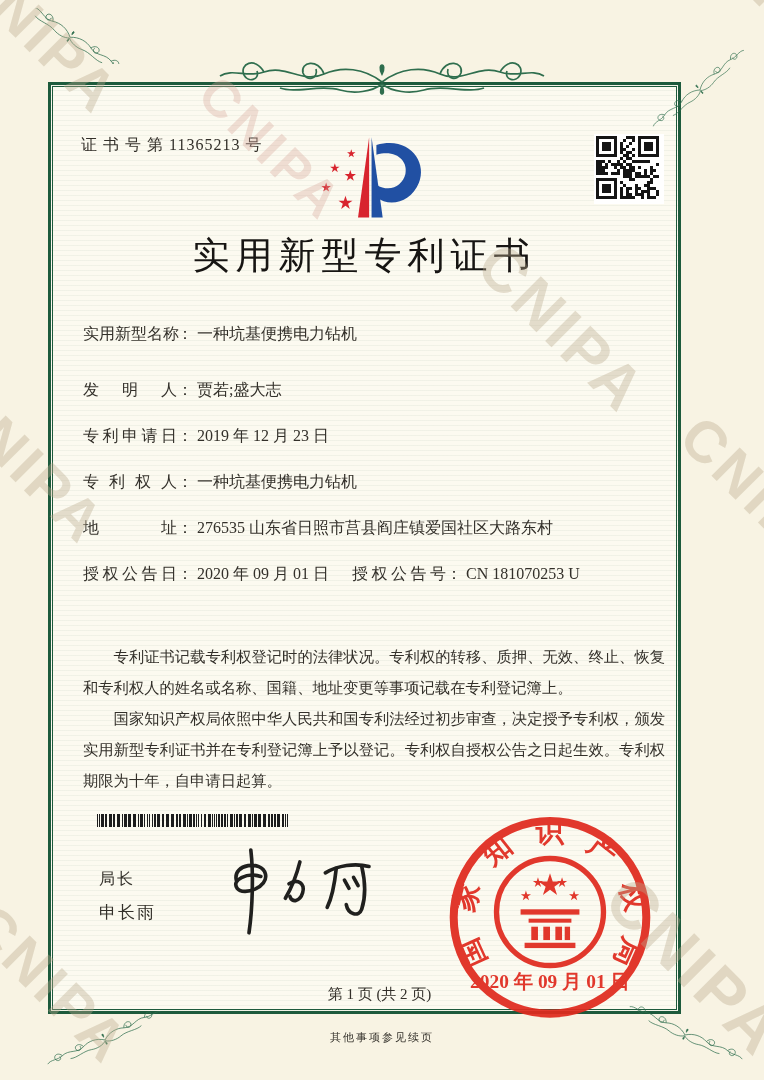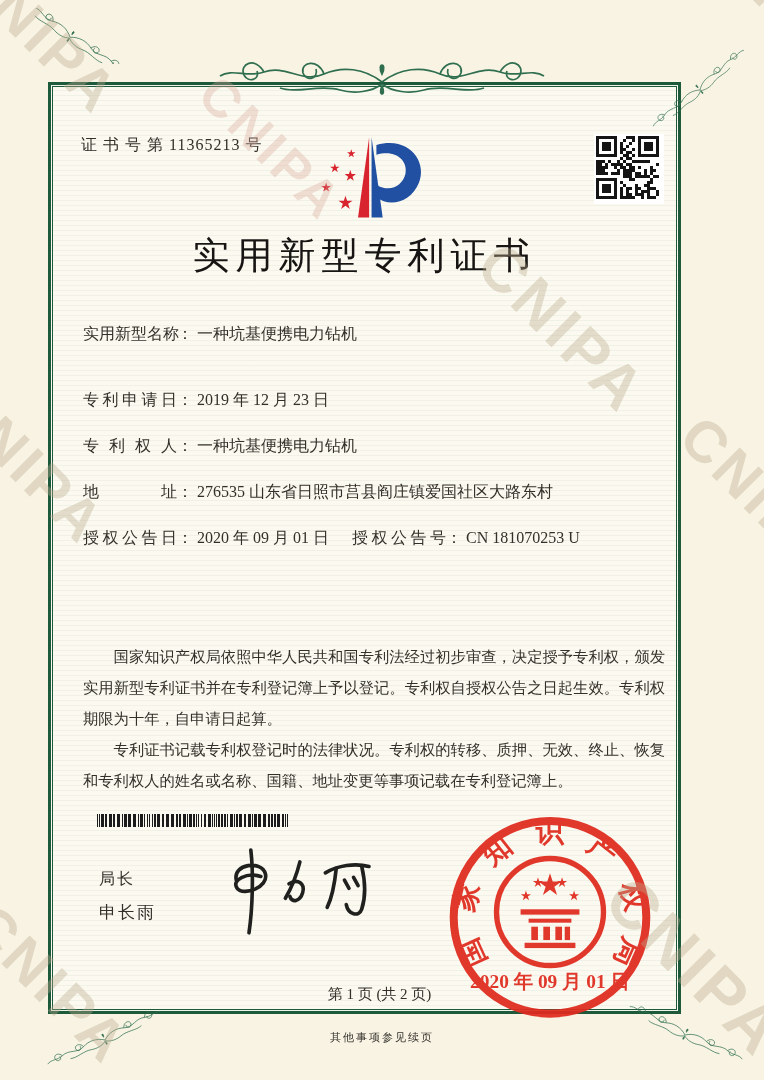--- a/index.html
+++ b/index.html
@@ -34,21 +34,21 @@
   }
   .cert-no{position:absolute;left:30px;top:50px;font-size:16px;letter-spacing:1px;}
   .logo{position:absolute;left:250px;top:40px;}
   .qr{position:absolute;left:543px;top:49px;width:66px;height:66px;background:#fff;padding:2px;}
   .title{
     position:absolute;left:0;top:146px;width:100%;text-align:center;
     font-size:37px;font-weight:normal;letter-spacing:6px;color:#171513;
   }
   .fields{position:absolute;left:32px;top:238px;width:578px;}
   .frow{margin-bottom:24px;line-height:22px;font-size:16px;white-space:nowrap;}
-  .frow.first{margin-bottom:44px;}
+  .frow.first{margin-bottom:34px;}
   .flabel{
     display:inline-block;width:94px;vertical-align:bottom;
     text-align:justify;text-align-last:justify;
   }
   .fcolon{display:inline-block;margin-right:4px;}
   .g2{margin-left:23px;}
   .paras{
     position:absolute;left:32px;top:556px;width:582px;
     font-size:15.3px;line-height:31px;text-align:justify;
   }
@@ -282,36 +282,39 @@
       </svg>
     </div>
 
   <div class="title">实用新型专利证书</div>
 
   <div class="fields">
     <div class="frow first">
       <span class="flabel">实用新型名称</span><span class="fcolon">：</span><span class="fval">一种坑基便携电力钻机</span>
     </div>
     <div class="frow">
+      <span class="flabel">发明人</span><span class="fcolon">：</span><span class="fval">贾若;盛大志</span>
+    </div>
+    <div class="frow">
       <span class="flabel">专利申请日</span><span class="fcolon">：</span><span class="fval">2019 年 12 月 23 日</span>
     </div>
     <div class="frow">
       <span class="flabel">专利权人</span><span class="fcolon">：</span><span class="fval">一种坑基便携电力钻机</span>
     </div>
     <div class="frow">
       <span class="flabel">地址</span><span class="fcolon">：</span><span class="fval">276535  山东省日照市莒县阎庄镇爱国社区大路东村</span>
     </div>
     <div class="frow">
       <span class="flabel">授权公告日</span><span class="fcolon">：</span><span class="fval">2020 年 09 月 01 日</span><span class="flabel g2">授权公告号</span><span class="fcolon">：</span><span class="fval">CN 181070253 U</span>
     </div>
   </div>
 
   <div class="paras">
+    <p>专利证书记载专利权登记时的法律状况。专利权的转移、质押、无效、终止、恢复和专利权人的姓名或名称、国籍、地址变更等事项记载在专利登记簿上。</p>
     <p>国家知识产权局依照中华人民共和国专利法经过初步审查，决定授予专利权，颁发实用新型专利证书并在专利登记簿上予以登记。专利权自授权公告之日起生效。专利权期限为十年，自申请日起算。</p>
-    <p>专利证书记载专利权登记时的法律状况。专利权的转移、质押、无效、终止、恢复和专利权人的姓名或名称、国籍、地址变更等事项记载在专利登记簿上。</p>
   </div>
 
   <div class="barcode">
       <svg xmlns="http://www.w3.org/2000/svg" width="195" height="13" style="display:block">
         <rect x="0" y="0" width="1" height="13" fill="#1c1c1c"></rect>
         <rect x="2" y="0" width="1" height="13" fill="#1c1c1c"></rect>
         <rect x="4" y="0" width="3" height="13" fill="#1c1c1c"></rect>
         <rect x="8" y="0" width="2" height="13" fill="#1c1c1c"></rect>
         <rect x="12" y="0" width="3" height="13" fill="#1c1c1c"></rect>
         <rect x="16" y="0" width="2" height="13" fill="#1c1c1c"></rect>

